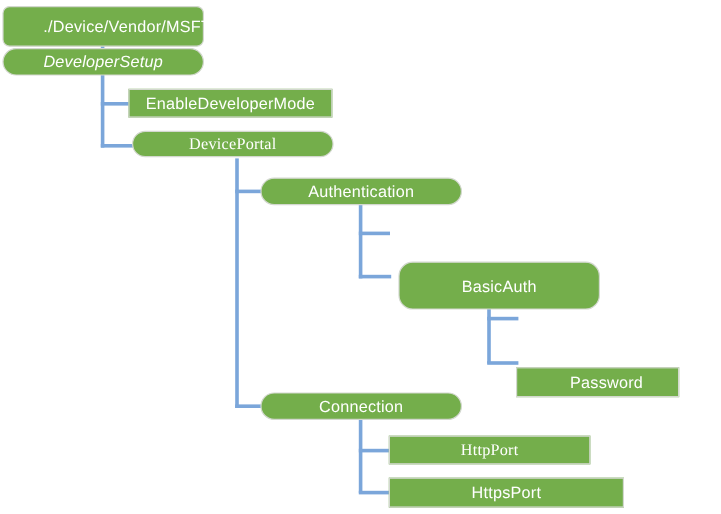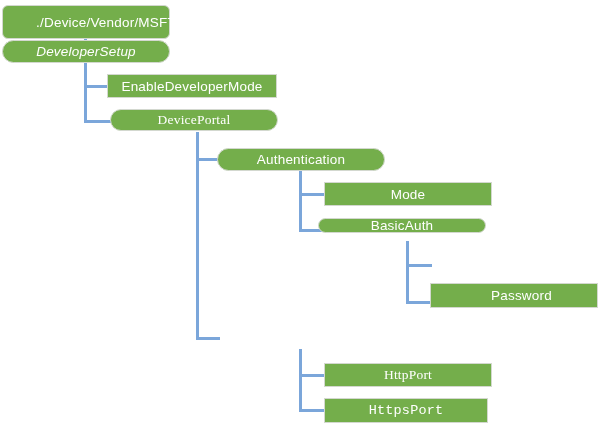--- a/index.html
+++ b/index.html
@@ -66,25 +66,25 @@
   <div class="node rootbox" style="left:2px;top:5px;width:168px;height:34px;padding-left:40px;">./Device/Vendor/MSFT</div>
 
   <div class="node pill" style="left:2px;top:40px;width:168px;height:23px;font-style:italic;">DeveloperSetup</div>
 
   <div class="node rect" style="left:107px;top:74px;width:170px;height:24px;">EnableDeveloperMode</div>
 
   <div class="node pill" style="left:110px;top:109px;width:168px;height:22px;font-family:Liberation Serif, serif;">DevicePortal</div>
 
   <div class="node pill" style="left:217px;top:148px;width:168px;height:23px;">Authentication</div>
 
-  <div class="node rect" style="left:324px;top:182px;width:168px;height:24px;">Mode</div>
 
-  <div class="node pill" style="left:318px;top:218px;width:168px;height:15px;">BasicAuth</div>
+  <div class="node pill" style="left:332px;top:218px;width:168px;height:40px;">BasicAuth</div>
 
 
-  <div class="node rect" style="left:430px;top:283px;width:168px;height:25px;padding-left:15px;">Password</div>
+  <div class="node rect" style="left:430px;top:306px;width:136px;height:25px;padding-left:15px;">Password</div>
 
+  <div class="node pill" style="left:217px;top:327px;width:168px;height:23px;">Connection</div>
 
   <div class="node rect" style="left:324px;top:363px;width:168px;height:24px;font-family:Liberation Serif, serif;">HttpPort</div>
 
-  <div class="node rect" style="left:324px;top:398px;width:164px;height:25px;font-family:Liberation Mono, monospace;">HttpsPort</div>
+  <div class="node rect" style="left:324px;top:398px;width:196px;height:25px;">HttpsPort</div>
 
 </div>
 
 </body></html>

